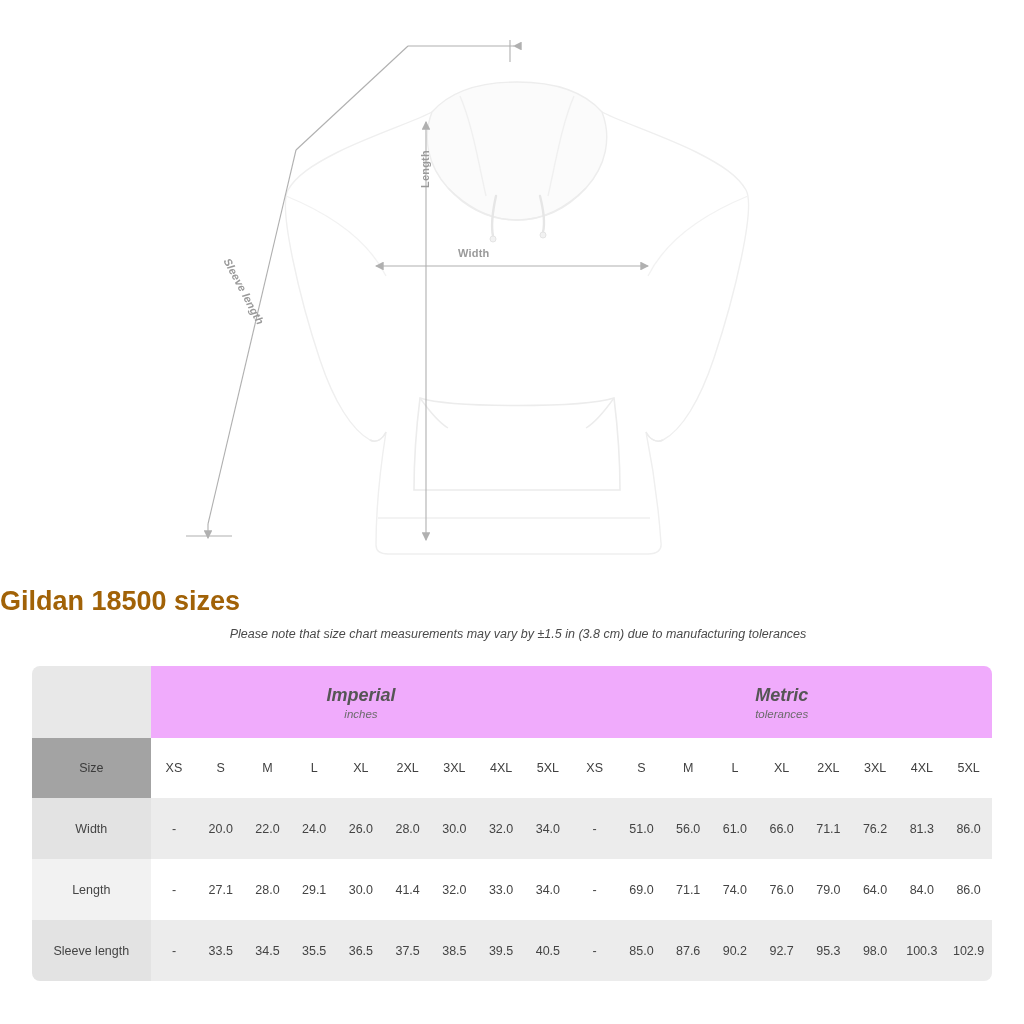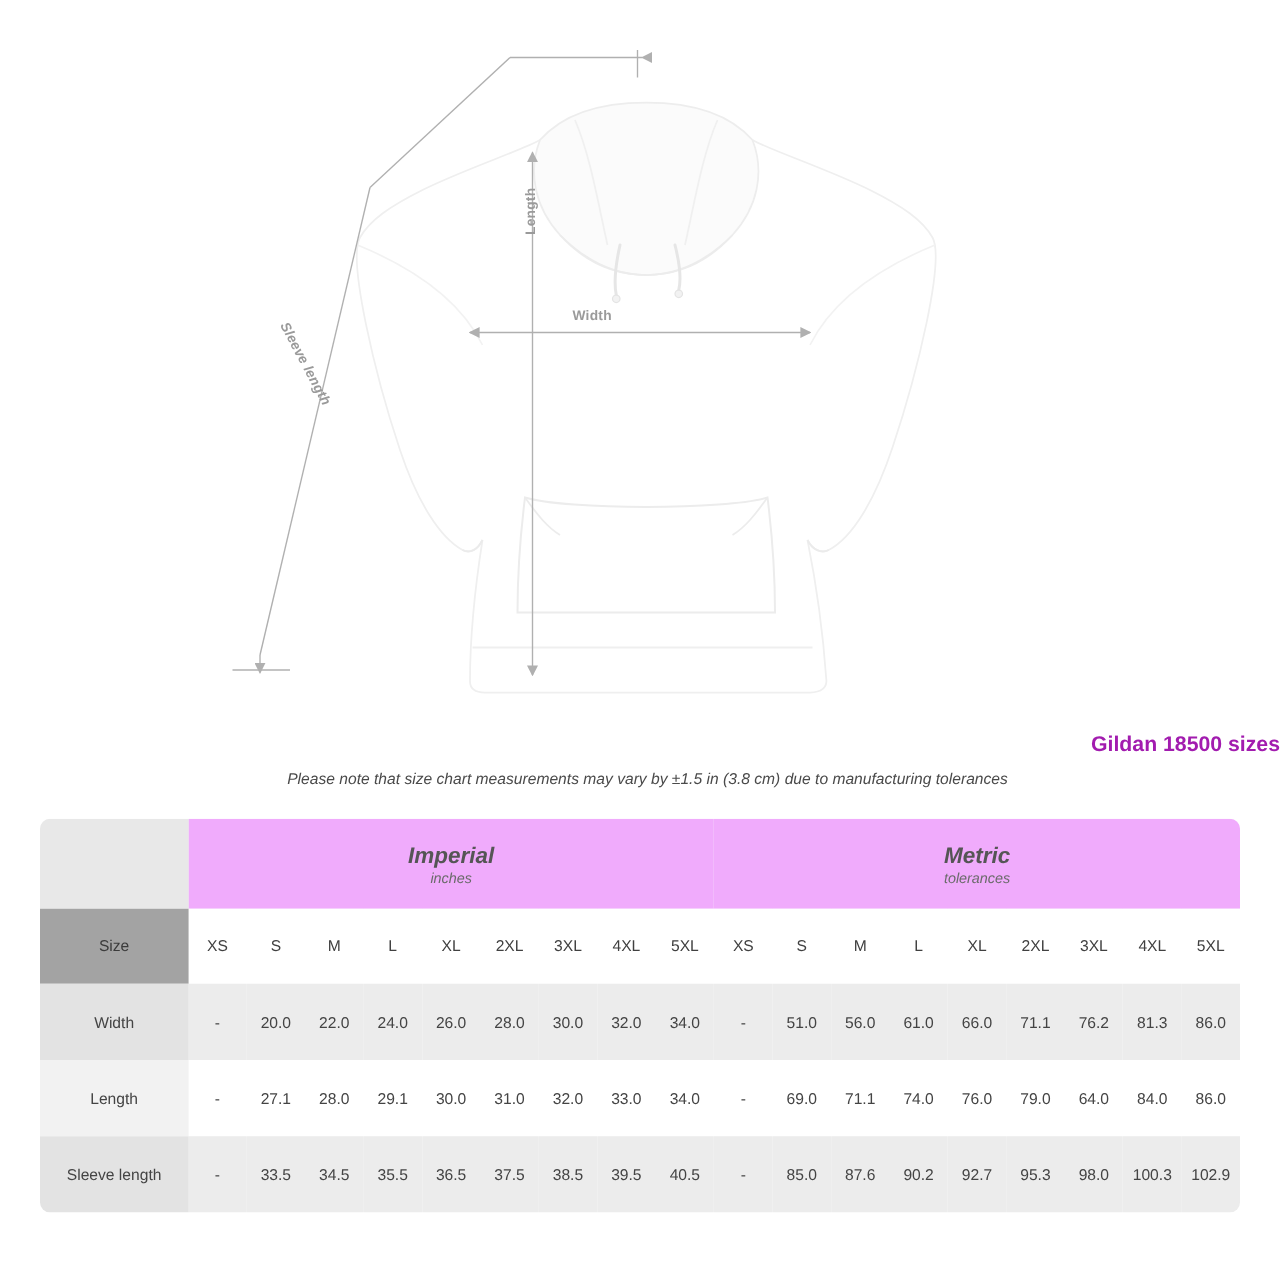--- a/index.html
+++ b/index.html
@@ -47,24 +47,24 @@
   }
   .lbl-sleeve {
     left: 232px; top: 256px;
     transform: rotate(62deg);
     transform-origin: left top;
     font-style: italic;
   }
 
   
   .title {
-    text-align: right;
-    font-size: 17px;
-    font-weight: bold;
-    color: #a21caf;
+    text-align: left;
+    font-size: 27px;
+    font-weight: bold;
+    color: #a16207;
     margin: 0;
     padding-top: 6px;
   }
   .subtitle {
     text-align: center;
     font-size: 12.5px;
     font-style: italic;
     color: #4a4a4a;
     margin: 10px 0 0 0;
     padding-left: 12px;
@@ -297,21 +297,21 @@
           <td>86.0</td>
         </tr>
 
         <tr class="data-row plain">
           <td class="rowlabel">Length</td>
           <td>-</td>
           <td>27.1</td>
           <td>28.0</td>
           <td>29.1</td>
           <td>30.0</td>
-          <td>31.0</td>
+          <td>41.4</td>
           <td>32.0</td>
           <td>33.0</td>
           <td>34.0</td>
           <td>-</td>
           <td>69.0</td>
           <td>71.1</td>
           <td>74.0</td>
           <td>76.0</td>
           <td>79.0</td>
           <td>64.0</td>

